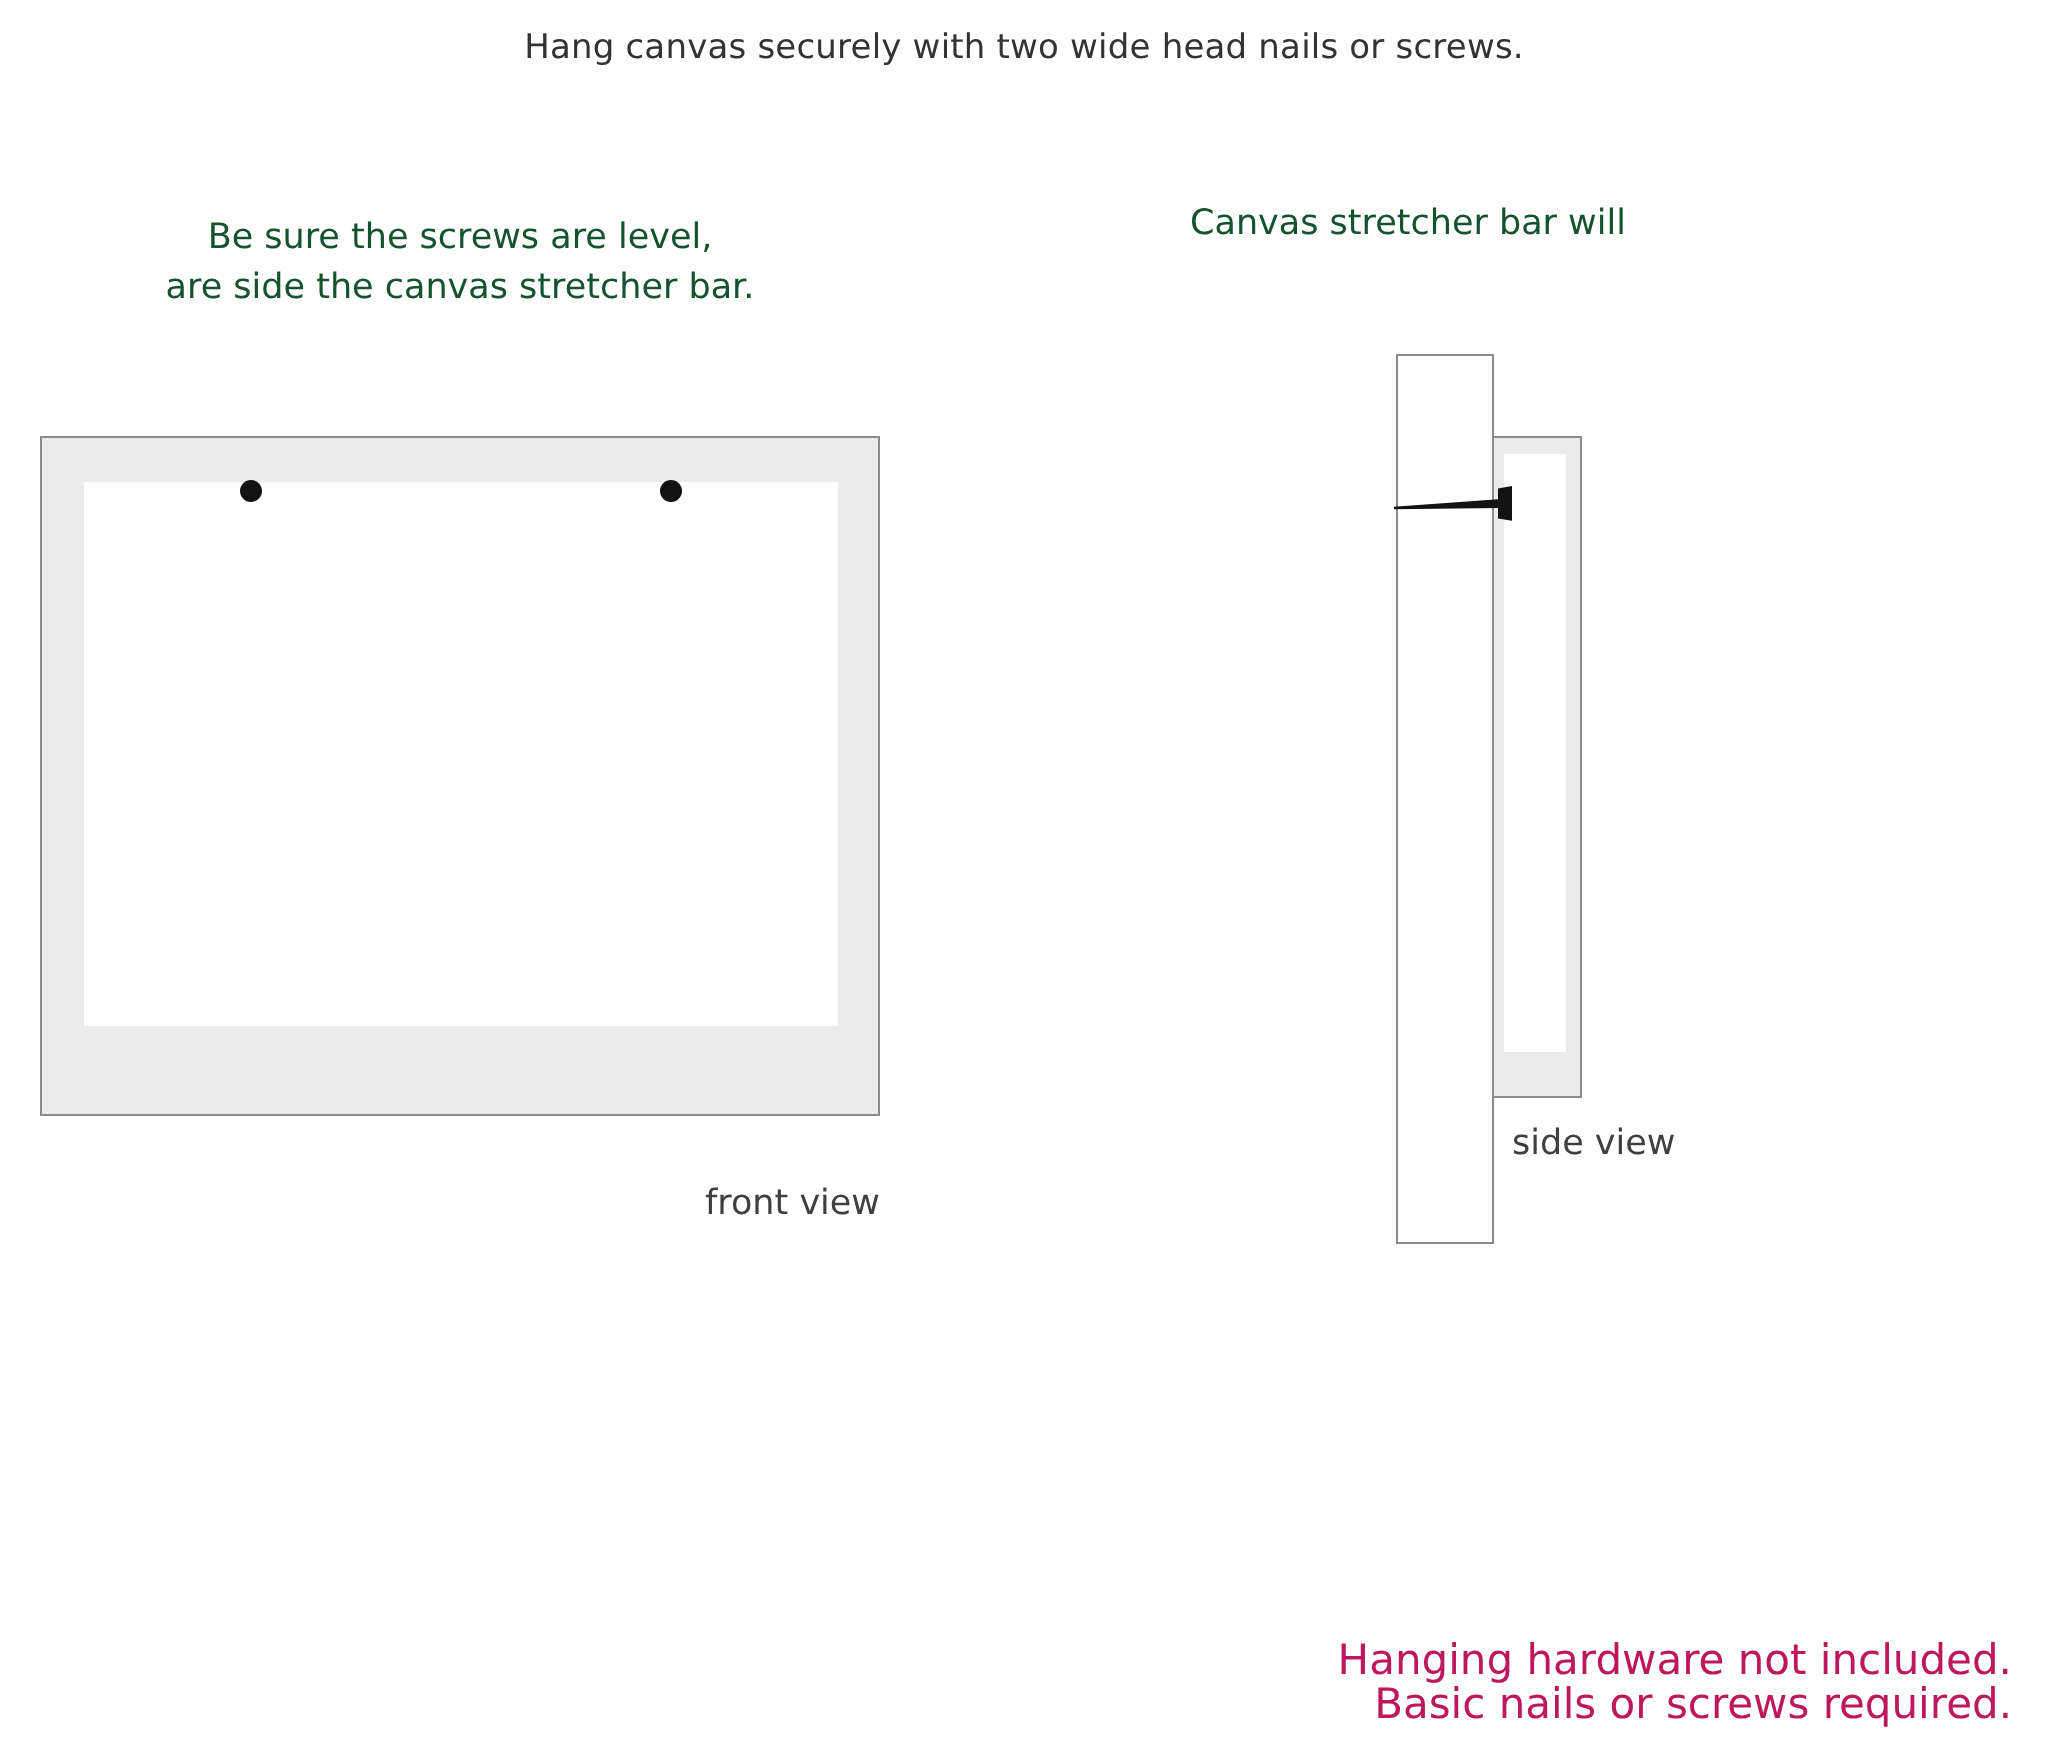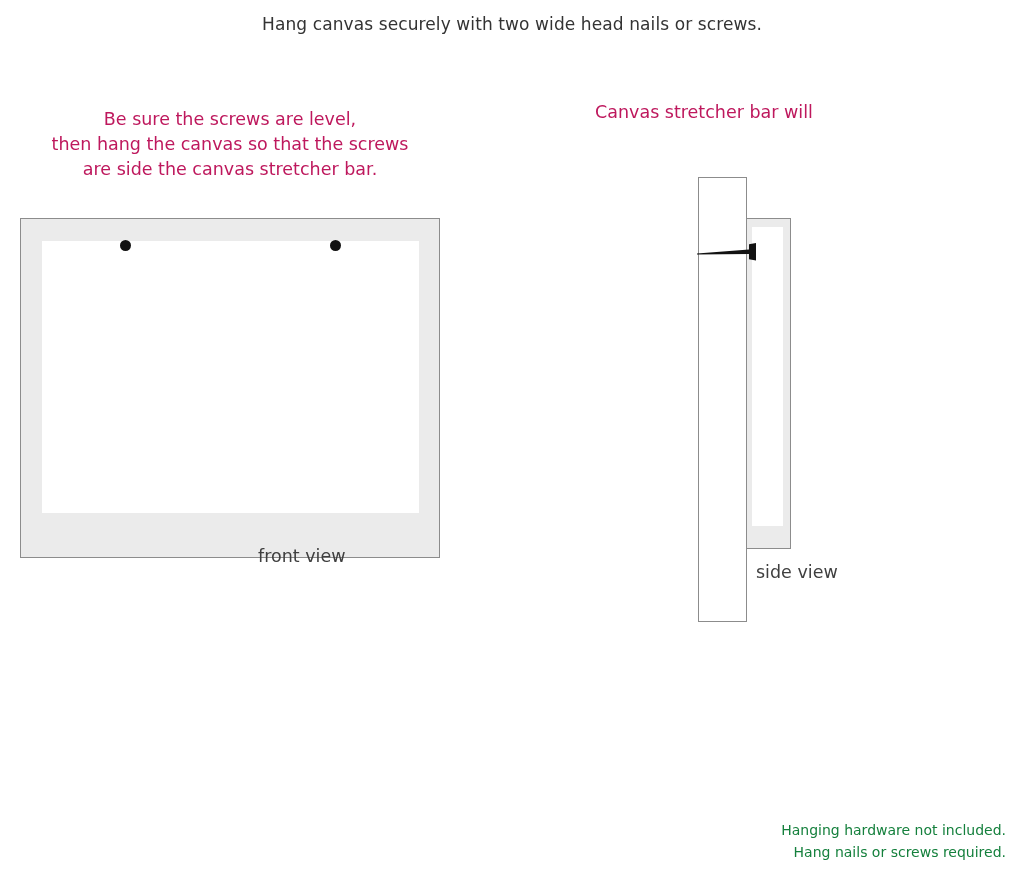--- a/index.html
+++ b/index.html
@@ -30,21 +30,21 @@
     color: #333333;
     white-space: nowrap;
   }
 
   
   .caption {
     position: absolute;
     text-align: center;
     font-size: 17.5px;
     line-height: 25px;
-    color: #be185d;
+    color: #14532d;
   }
 
   .caption-left {
     left: 18px;
     top: 107px;
     width: 424px;
   }
 
   .caption-right {
     left: 566px;
@@ -90,23 +90,23 @@
 
   .view-label {
     position: absolute;
     font-size: 17.5px;
     color: #3f3f3f;
     white-space: nowrap;
   }
 
   .label-front {
     left: 258px;
-    top: 546px;
+    top: 592px;
     width: 182px;
-    text-align: left;
+    text-align: right;
   }
 
   .label-side {
     left: 756px;
     top: 562px;
     text-align: center;
   }
 
   
   .side-view-group {
@@ -156,33 +156,32 @@
     width: 70px;
     height: 22px;
   }
 
   
   .footer-note {
     position: absolute;
     right: 18px;
     bottom: 12px;
     text-align: right;
-    font-size: 14px;
+    font-size: 21px;
     line-height: 22px;
-    color: #15803d;
+    color: #be185d;
   }
 </style>
 </head>
 <body>
 
 <div class="title">Hang canvas securely with two wide head nails or screws.</div>
 
 <div class="caption caption-left">
   <div>Be sure the screws are level,</div>
-  <div>then hang the canvas so that the screws</div>
   <div>are side the canvas stretcher bar.</div>
 </div>
 
 <div class="caption caption-right">
   <div>Canvas stretcher bar will</div>
 </div>
 
 <div class="front-view-group">
   <div class="front-frame">
     <div class="front-inner"></div>
@@ -198,14 +197,14 @@
   </div>
   <div class="side-bar"></div>
   <svg class="side-screw" viewBox="0 0 70 22">
     <path d="M0 12.4 L52 8.6 L52 3.2 L59 2.0 L59 19.4 L52 18.2 L52 13.0 L0 13.6 Z" fill="#121212"></path>
   </svg>
 </div>
 <div class="view-label label-side">side view</div>
 
 <div class="footer-note">
   <div>Hanging hardware not included.</div>
-  <div>Hang nails or screws required.</div>
+  <div>Basic nails or screws required.</div>
 </div>
 
 </body></html>

